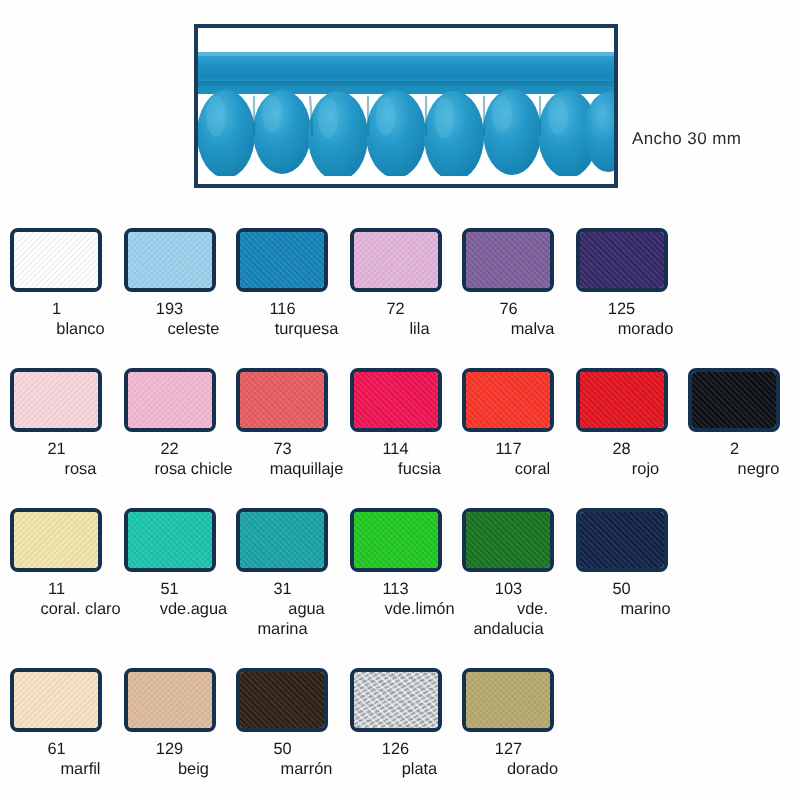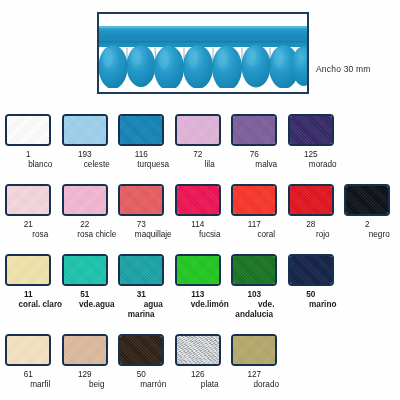--- a/index.html
+++ b/index.html
@@ -67,21 +67,21 @@
   }
 
   .row {
     display: flex;
     width: 400px;
     padding: 0;
     margin: 0;
   }
 
   .row-1, .row-2, .row-4 { height: 70px; }
-  .row-3 { height: 80px; font-weight: bold; }
+  .row-3 { height: 80px; }
 
   .cell {
     width: 56.5px;
     display: flex;
     flex-direction: column;
     align-items: center;
     box-sizing: border-box;
     padding-top: 6px;
   }
 

